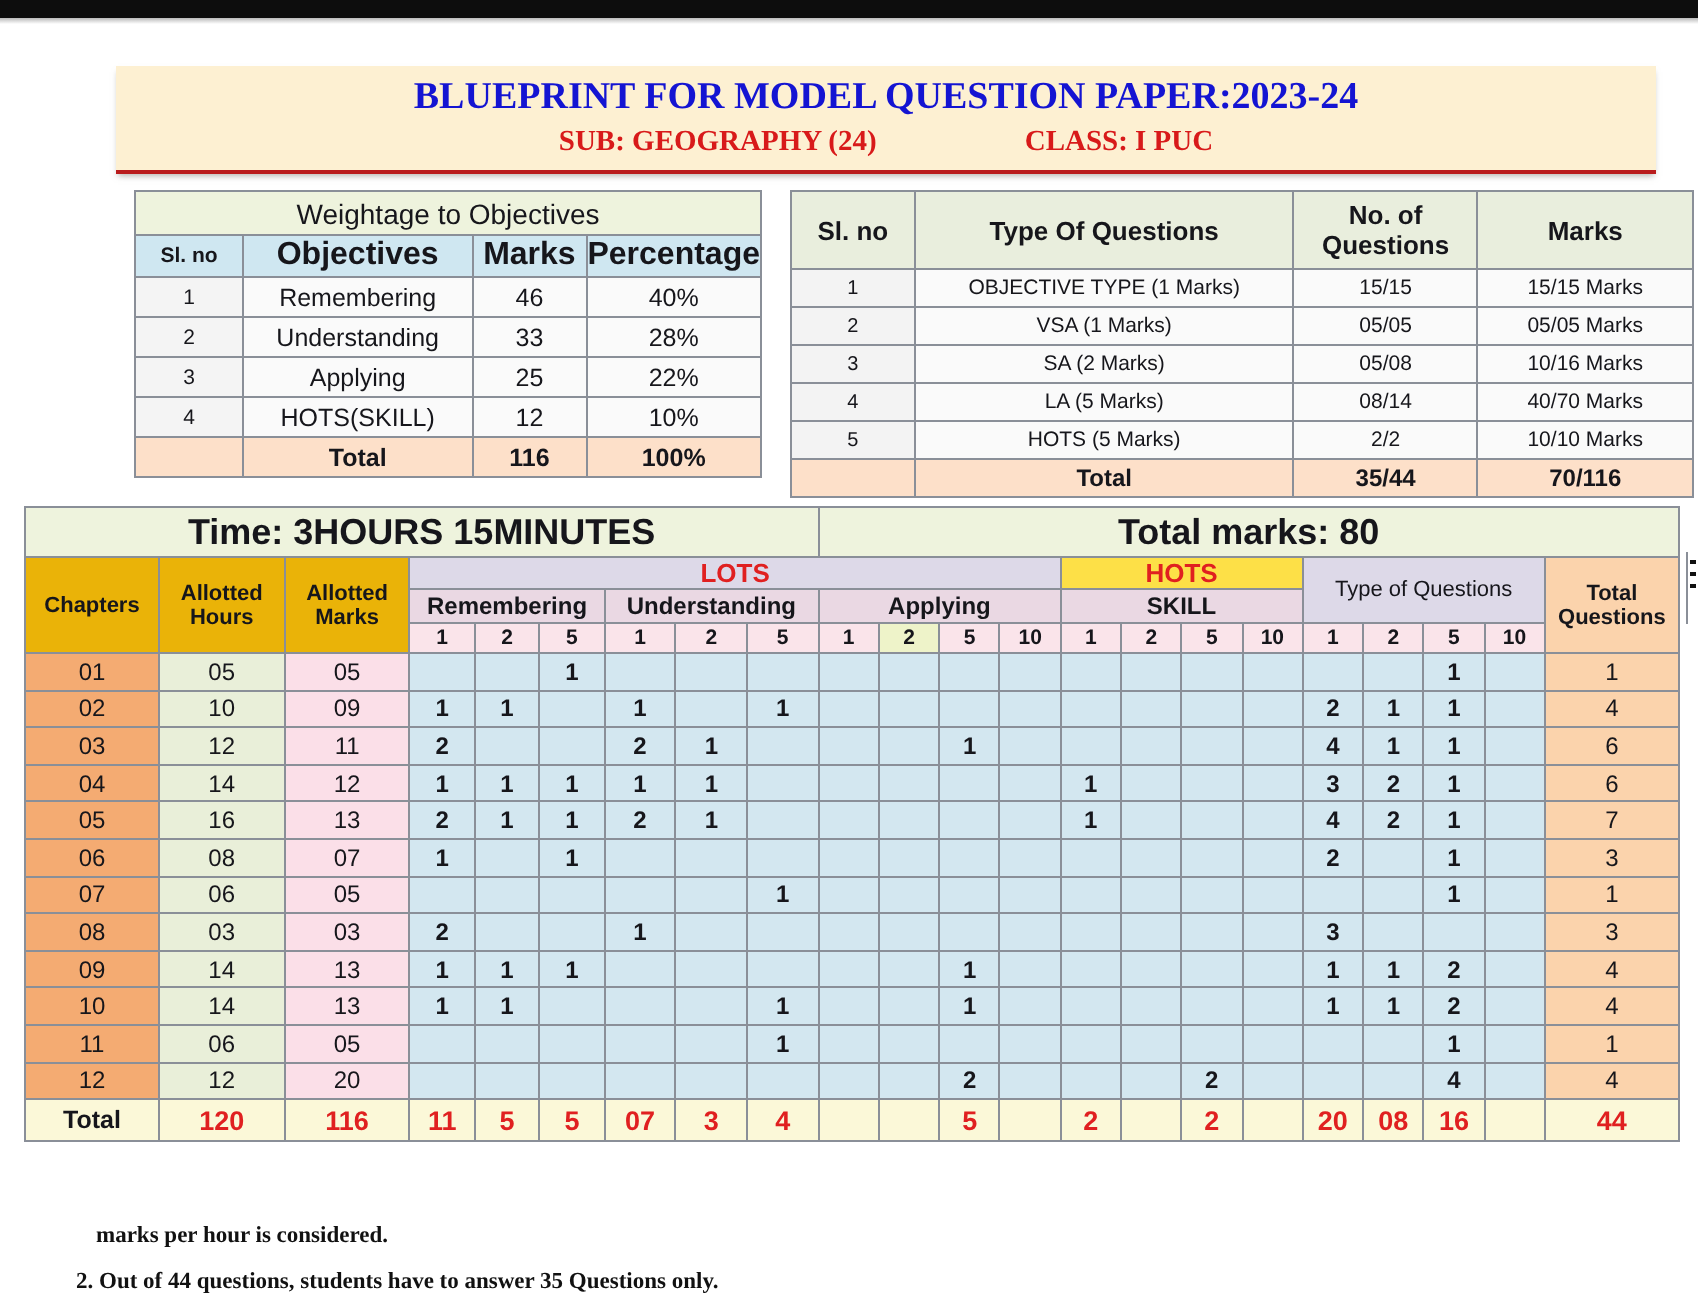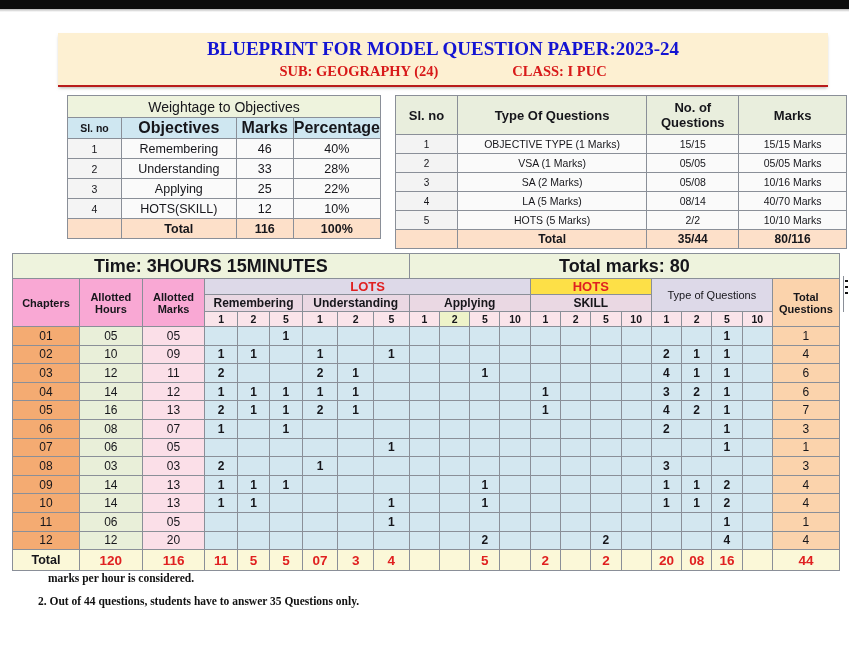--- a/index.html
+++ b/index.html
@@ -56,41 +56,41 @@
   
   .tbl-main { position:absolute; left:12px; top:253px; width:828px; }
   .tbl-main td { font-size:11px; }
   .tbl-main .timerow { background:#eef3dd; font-weight:bold; font-size:18px; height:25px; }
   .tbl-main .grp-lots { background:#ddd9e8; font-weight:bold; font-size:13px; color:#e02020; height:16px; }
   .tbl-main .grp-hots { background:#fde047; font-weight:bold; font-size:13px; color:#e02020; height:16px; }
   .tbl-main .grp-blank { background:#ddd9e8; height:16px; }
   .tbl-main .sub { background:#ead8e3; font-weight:bold; font-size:12px; height:17px; }
   .tbl-main .num { background:#fae4ea; font-weight:bold; font-size:10.5px; height:15px; }
   .tbl-main .num.hl { background:#eef3c9; }
-  .tbl-main .stub { background:#f9a8d4; font-weight:bold; font-size:11px; }
+  .tbl-main .stub { background:#eab308; font-weight:bold; font-size:11px; }
   .tbl-main .stub-tq { background:#fbd3ac; font-weight:bold; font-size:11px; }
   .tbl-main .rowhead { background:#f4ab72; font-size:12px; height:18.6px; }
   .tbl-main .hrs { background:#e9efd9; font-size:12px; }
   .tbl-main .mks { background:#fbdfe8; font-size:12px; }
   .tbl-main .cell { background:#d3e7f0; font-weight:bold; font-size:12px; }
   .tbl-main .tq { background:#fbd3ac; font-size:12px; }
   .tbl-main .totrow td { background:#fbf8d8; font-weight:bold; color:#e02020;
      font-size:13.5px; height:21px; }
   .tbl-main .totrow td.lbl { color:#16161b; font-size:12.5px; }
 
   .edge { position:absolute; left:843px; top:276px; width:6px; height:36px;
      background:#fff; border-left:1px solid #8a8f98; }
   .edge i { display:block; height:2px; background:#111; margin:4px 1px; }
 
   
   .notes { position:absolute; left:16px; top:570px; width:825px;
      font-family:"Liberation Serif", serif; font-size:11.5px; color:#111; line-height:1.45; }
   .notes .lbl { color:#d81a1a; font-weight:bold; }
   .note-1 { font-weight:600; }
-  .note-cont { padding-left:32px; font-weight:600; }
+  .note-cont { padding-left:32px; font-weight:600;margin-top:40px; }
   .note-2 { padding-left:22px; padding-top:6px; font-weight:600; }
 </style>
 </head>
 <body>
 
 <div id="root">
   <div class="topbar"></div>
   <div class="topbar-shadow"></div>
 
   <div class="banner">
@@ -183,21 +183,21 @@
       <tr>
         <td class="idx">5</td>
         <td class="body-c">HOTS  (5 Marks)</td>
         <td class="body-c">2/2</td>
         <td class="body-c">10/10 Marks</td>
       </tr>
       <tr>
         <td class="tot"></td>
         <td class="tot">Total</td>
         <td class="tot">35/44</td>
-        <td class="tot">80/116</td>
+        <td class="tot">70/116</td>
       </tr>
     </tbody>
   </table>
 
   <table class="tbl-main">
     <colgroup>
       <col style="width:62px">
         <col style="width:58px">
         <col style="width:58px">
       <col style="width:30px">

